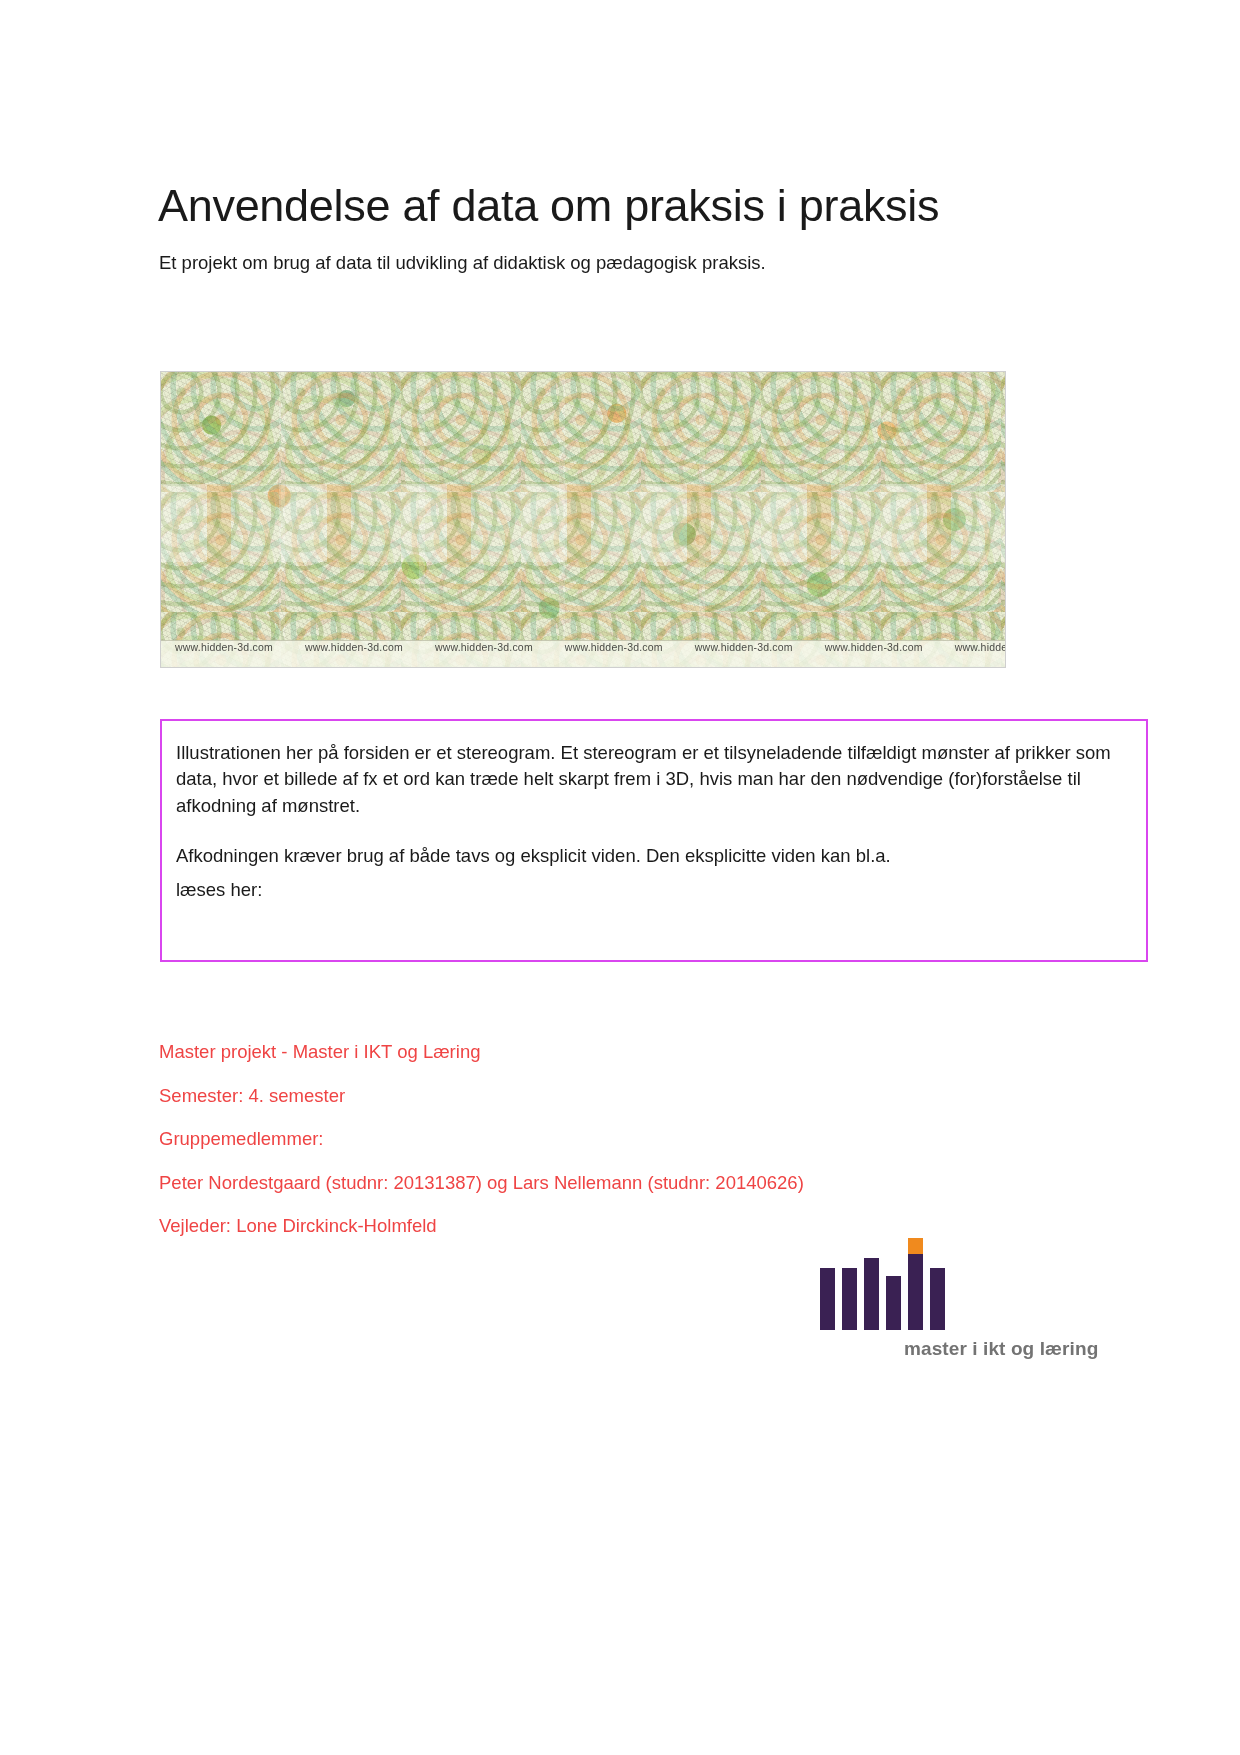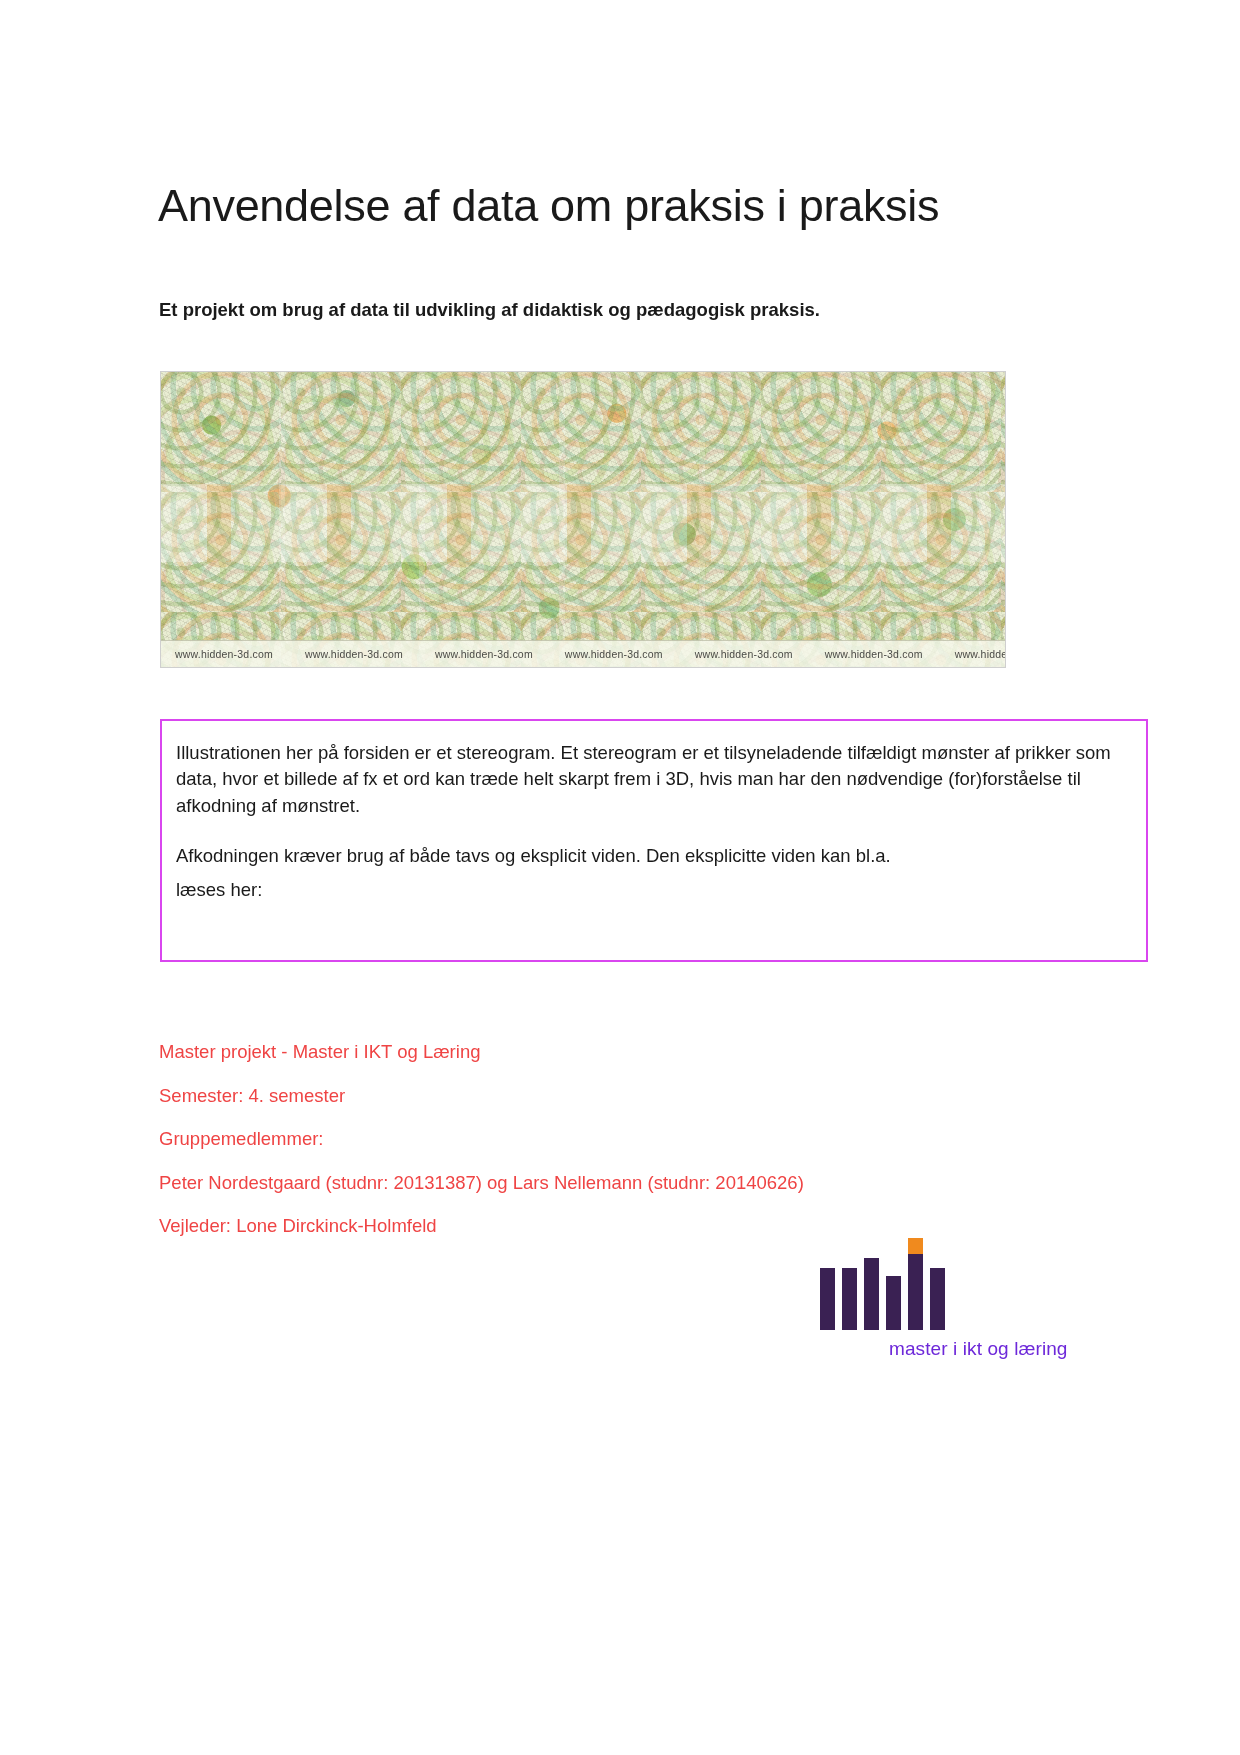--- a/index.html
+++ b/index.html
@@ -33,23 +33,22 @@
     color: #1a1a1a;
     line-height: 1.15;
   }
 
   .subtitle {
     position: absolute;
     left: 159px;
     top: 252px;
     width: 880px;
     font-size: 18.5px;
-    font-weight: 700;
+    font-weight: 400;
     color: #1a1a1a;
-    margin-top: 47px;
   }
 
   
   .stereogram {
     position: absolute;
     left: 160px;
     top: 371px;
     width: 844px;
     height: 295px;
     border: 1px solid #cfcfcf;
@@ -114,21 +113,21 @@
         rgba(235,170,90,0.22) 46px 70px,
         rgba(255,255,255,0.18) 70px 120px);
   }
   .stereo-footer {
     position: absolute;
     left: 0; right: 0; bottom: 0;
     height: 26px;
     background: rgba(247,248,236,0.82);
     border-top: 1px solid rgba(120,120,90,0.35);
     display: flex;
-    align-items: center;
+    align-items: flex-start;
     overflow: hidden;
     white-space: nowrap;
   }
   .stereo-footer span {
     font-size: 10.5px;
     color: #4a4a46;
     padding: 0 18px 0 14px;
     letter-spacing: 0.2px;
     font-family: "Liberation Sans", sans-serif;
   }
@@ -200,25 +199,25 @@
   .dot-orange {
     position: absolute;
     left: 88px;
     top: 0px;
     width: 15px;
     height: 16px;
     background: #f08a1e;
   }
   .logo-text {
     position: absolute;
-    left: 77px;
+    left: 92px;
     top: 100px;
     font-size: 19px;
-    font-weight: normal;
-    color: #6d28d9;
+    font-weight: bold;
+    color: #737373;
     letter-spacing: 0.1px;
     white-space: nowrap;
   }
 </style>
 </head>
 <body>
 
 <div class="page">
 
   <h1 class="title">Anvendelse af data om praksis i praksis</h1>

